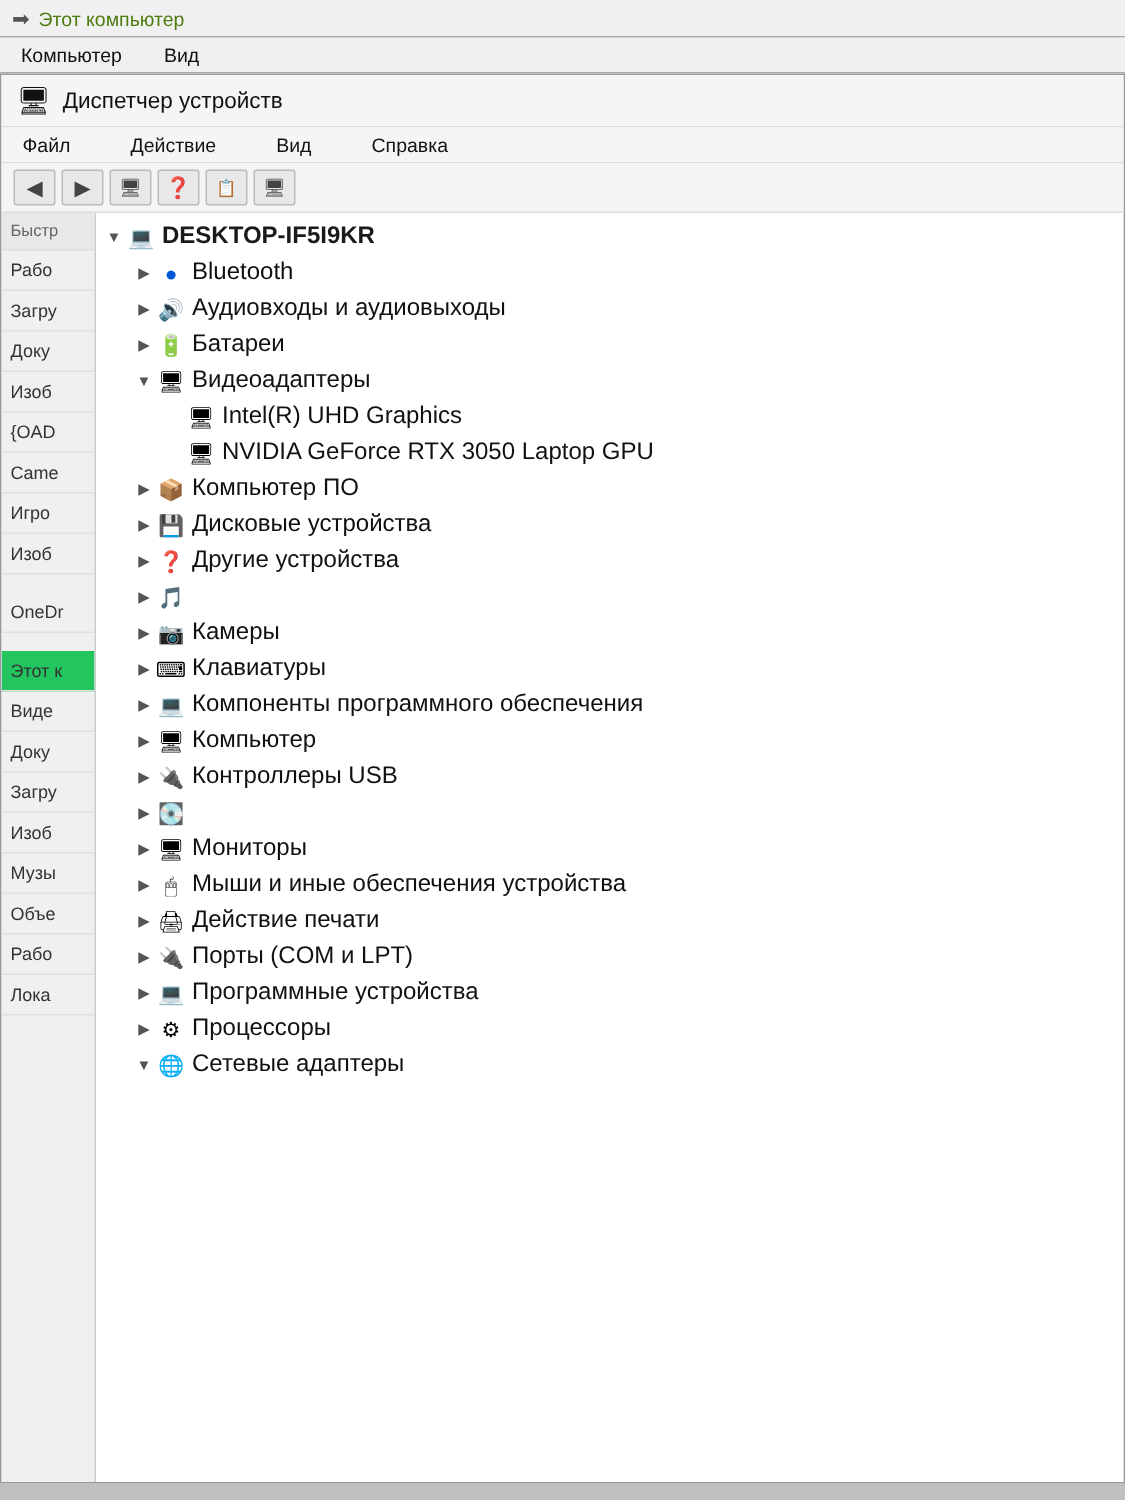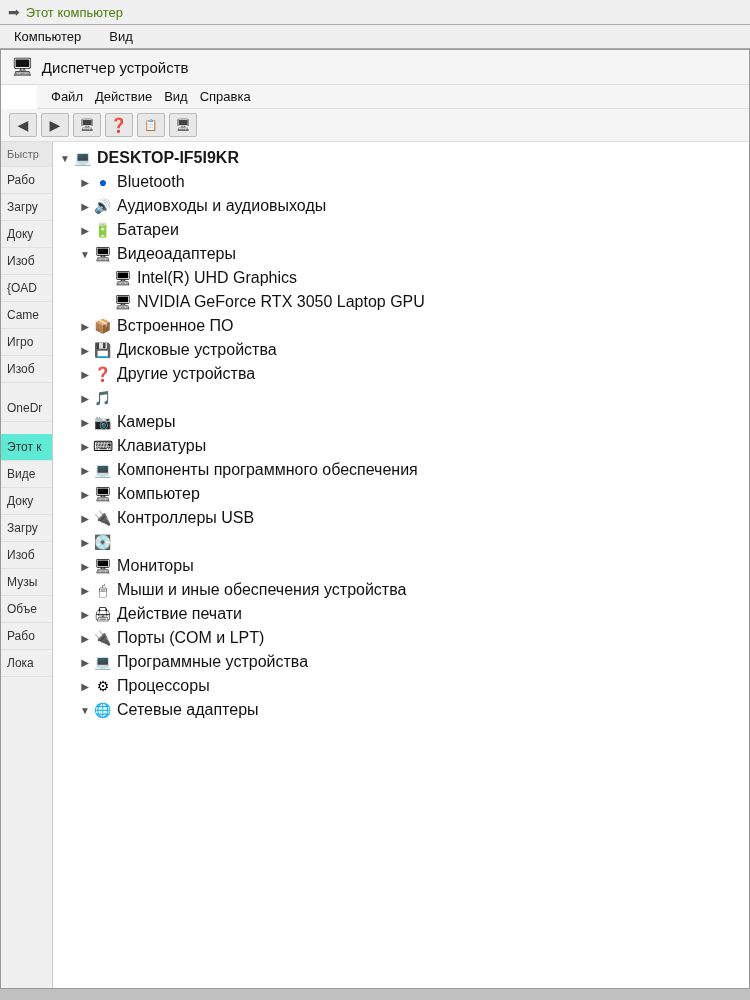--- a/index.html
+++ b/index.html
@@ -64,22 +64,21 @@
       color: #111;
     }
     .dm-icon { font-size: 18px; }
 
     
     .dm-menu-bar {
       background: #f5f5f5;
       border-bottom: 1px solid #ddd;
       padding: 2px 8px;
       display: flex;
-      gap: 0;
-      margin-left: 36px;
+      gap: 28px;
     }
     .dm-menu-item {
       padding: 2px 6px;
       font-size: 13px;
       cursor: default;
       color: #111;
     }
 
     
     .toolbar {
@@ -106,37 +105,37 @@
 
     
     .content-area {
       display: flex;
       flex: 1;
       overflow: hidden;
     }
 
     
     .sidebar {
-      width: 52px;
+      width: 63px;
       background: #f0f0f0;
       border-right: 1px solid #ccc;
       overflow: hidden;
       flex-shrink: 0;
     }
     .sidebar-item {
       padding: 6px 6px;
       font-size: 12px;
       color: #333;
       white-space: nowrap;
       overflow: hidden;
       text-overflow: ellipsis;
       cursor: pointer;
       border-bottom: 1px solid #e0e0e0;
     }
-    .sidebar-item.selected { background: #5eead4; }
+    .sidebar-item.selected { background: #22c55e; }
 
     
     .device-tree {
       flex: 1;
       overflow-y: auto;
       background: #fff;
       padding: 4px 0;
     }
 
     .tree-node {
@@ -289,21 +288,21 @@
 
       <div class="tree-node indent-2">
         <span class="expander" style="visibility:hidden;"></span>
         <span class="node-icon">🖥</span>
         <span class="node-label">NVIDIA GeForce RTX 3050 Laptop GPU</span>
       </div>
 
       <div class="tree-node indent-1">
         <span class="expander">▶</span>
         <span class="node-icon">📦</span>
-        <span class="node-label">Встроенное ПО</span>
+        <span class="node-label">Компьютер ПО</span>
       </div>
 
       <div class="tree-node indent-1">
         <span class="expander">▶</span>
         <span class="node-icon">💾</span>
         <span class="node-label">Дисковые устройства</span>
       </div>
 
       <div class="tree-node indent-1">
         <span class="expander">▶</span>

